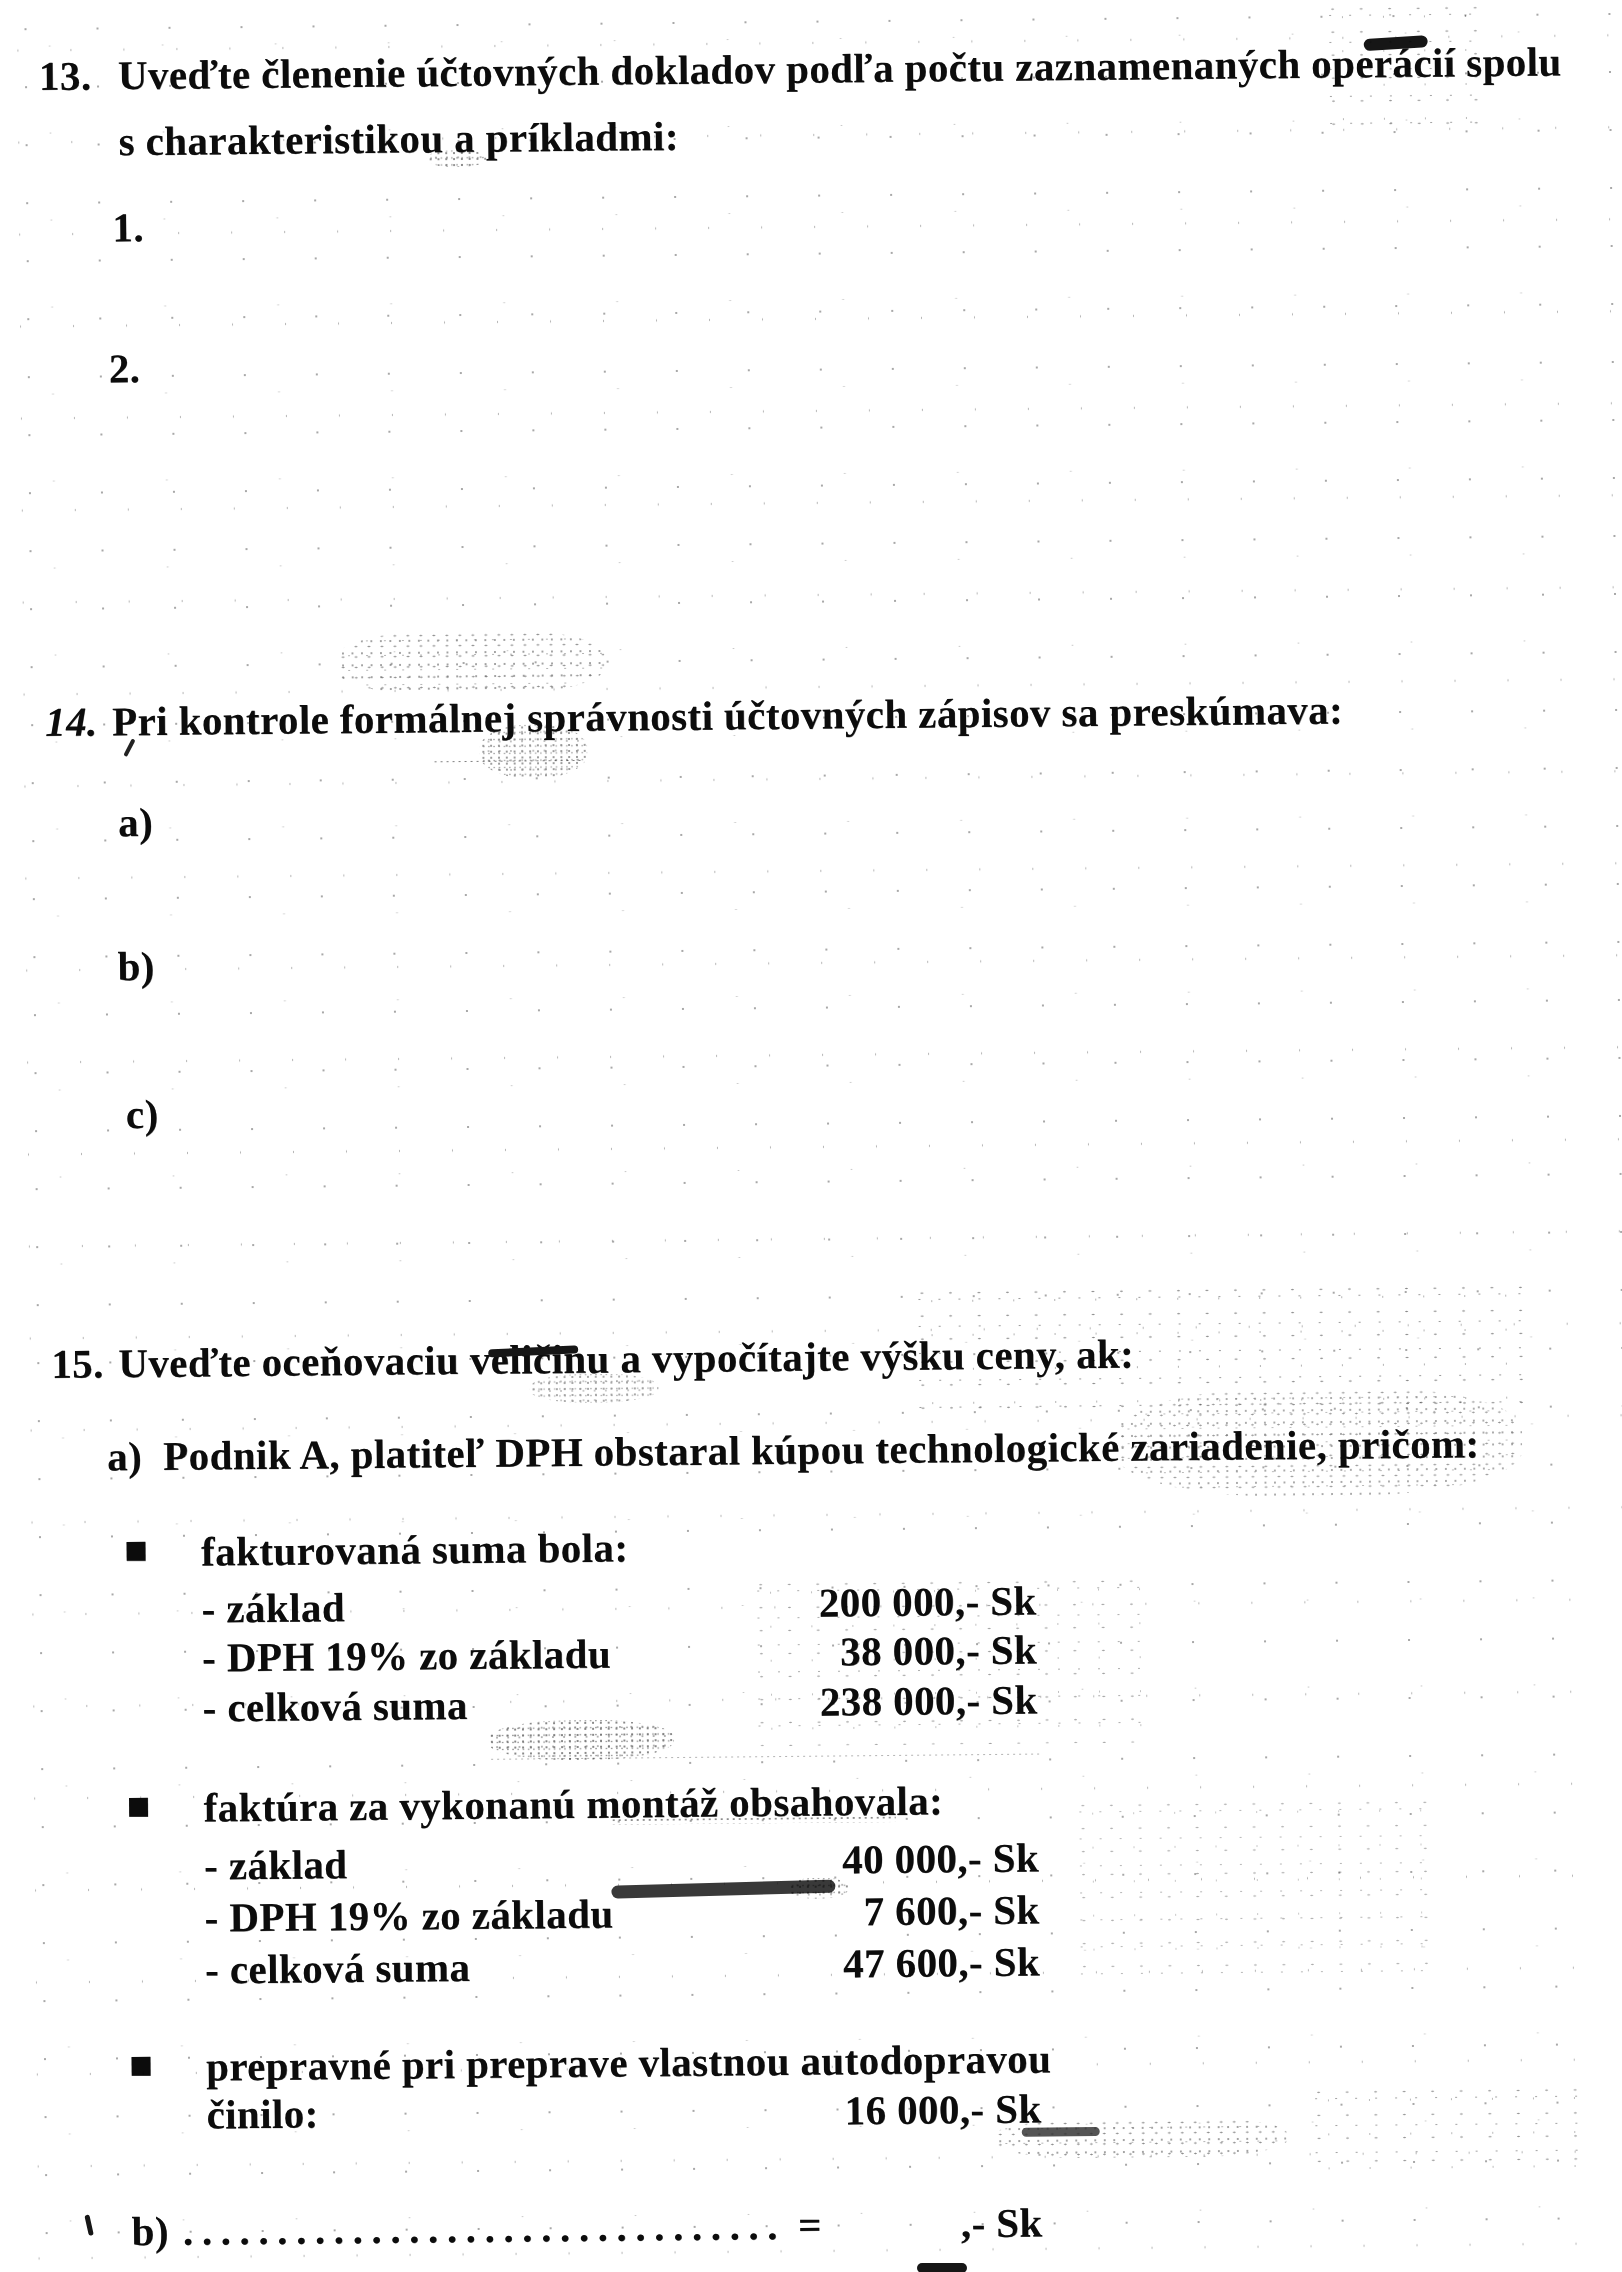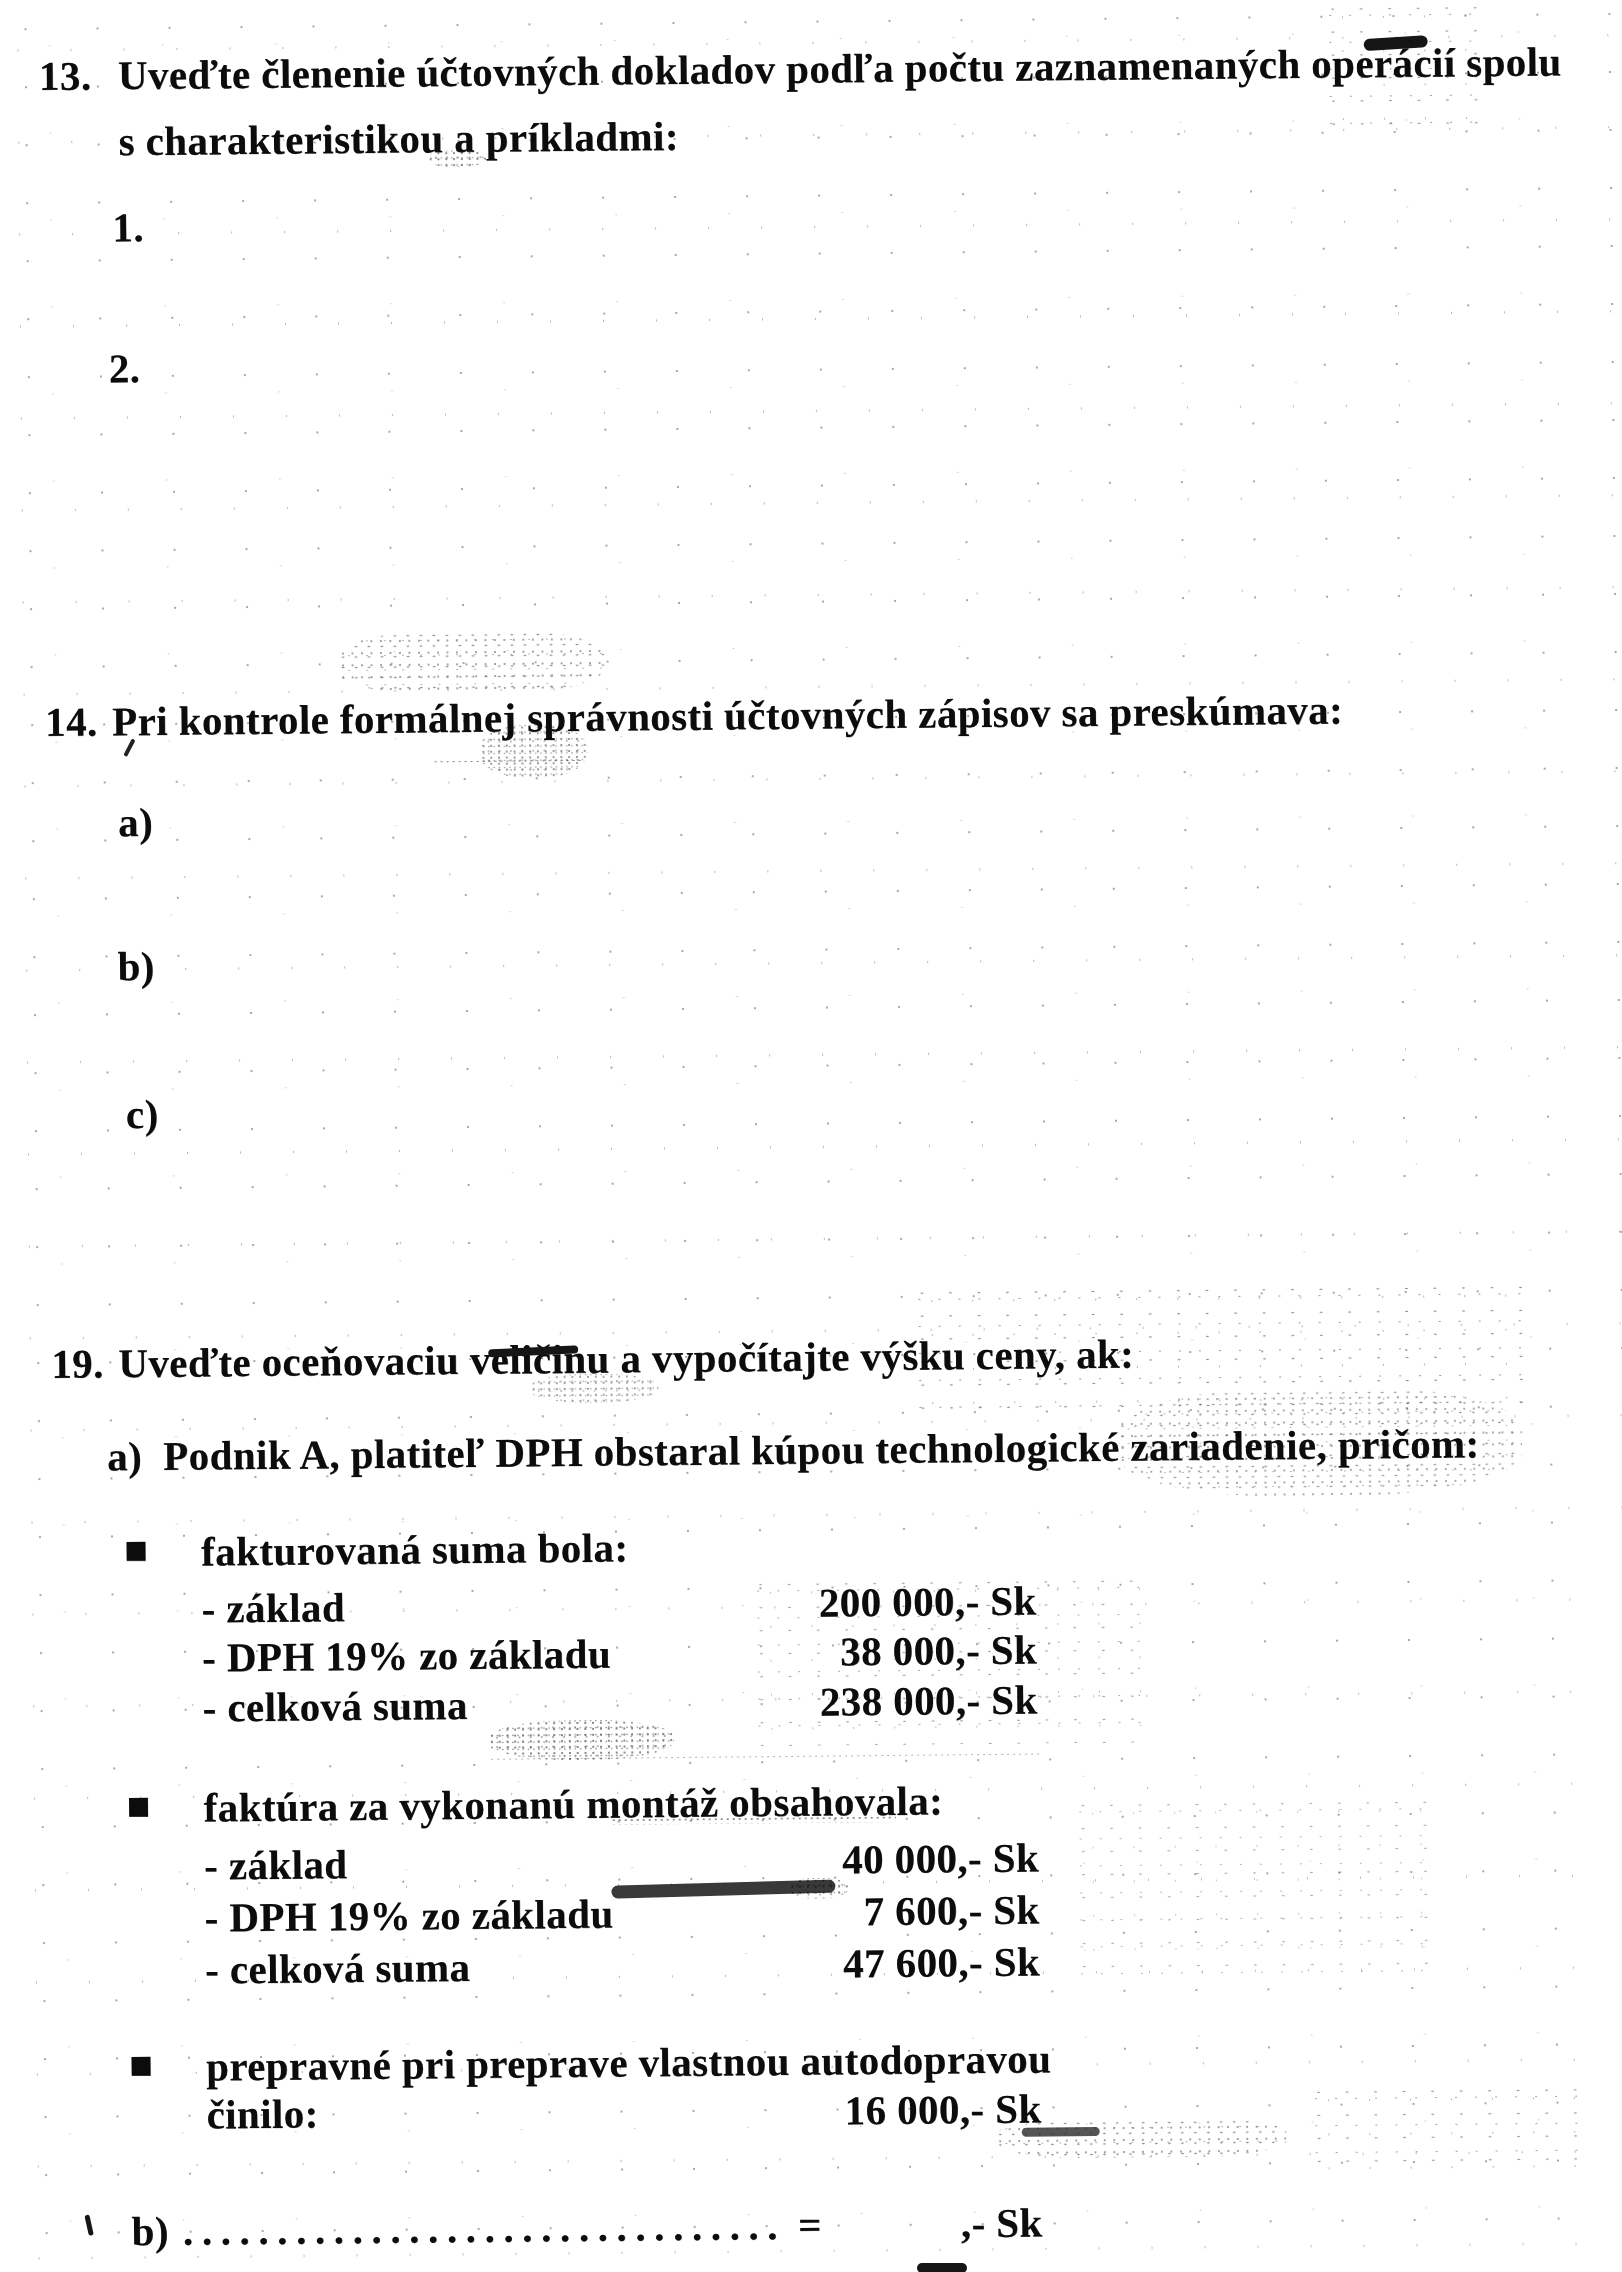--- a/index.html
+++ b/index.html
@@ -67,29 +67,29 @@
       <span class="qnum">13.</span>
       <span class="qtext">
         <div>Uveďte členenie účtovných dokladov podľa počtu zaznamenaných operácií spolu</div>
         <div>s charakteristikou a príkladmi:</div>
       </span>
     </div>
     <div class="slot txt" style="left:121px; top:204px;">1.</div>
     <div class="slot txt" style="left:116px; top:345px;">2.</div>
 
     <div class="q txt" style="top:689px;">
-      <span class="qnum" style="width:67px;">14.</span>
+      <span class="qnum" style="width:67px;font-style:italic;">14.</span>
       <span class="qtext">Pri kontrole formálnej správnosti účtovných zápisov sa preskúmava:</span>
     </div>
     <div class="slot txt" style="left:121px; top:799px;">a)</div>
     <div class="slot txt" style="left:119px; top:943px;">b)</div>
     <div class="slot txt" style="left:126px; top:1091px;">c)</div>
 
     <div class="q txt" style="top:1331px;">
-      <span class="qnum" style="width:67px;">19.</span>
+      <span class="qnum" style="width:67px;">15.</span>
       <span class="qtext">Uveďte oceňovaciu veličinu a vypočítajte výšku ceny, ak:</span>
     </div>
 
     <div class="parta txt">
       <span class="plab">a)</span>
       <span>Podnik A, platiteľ DPH obstaral kúpou technologické zariadenie, pričom:</span>
     </div>
 
     <div class="brow txt" style="top:1529px;">
       <span class="bsq">▪</span>

